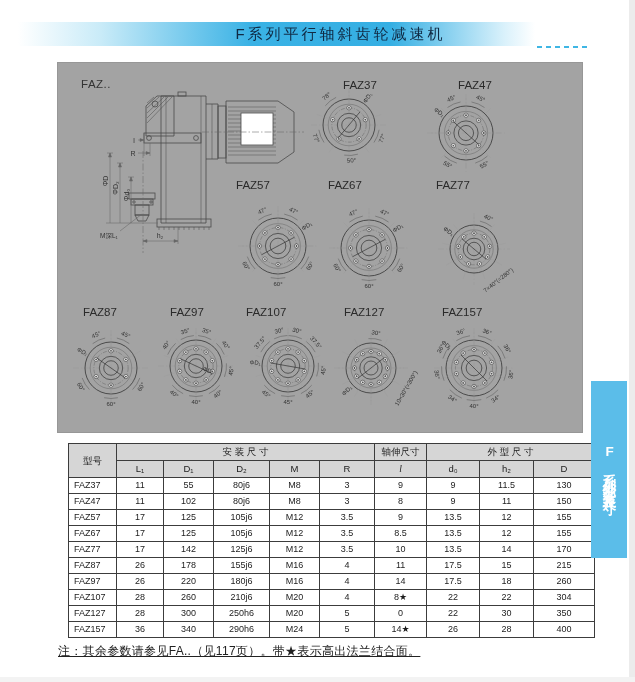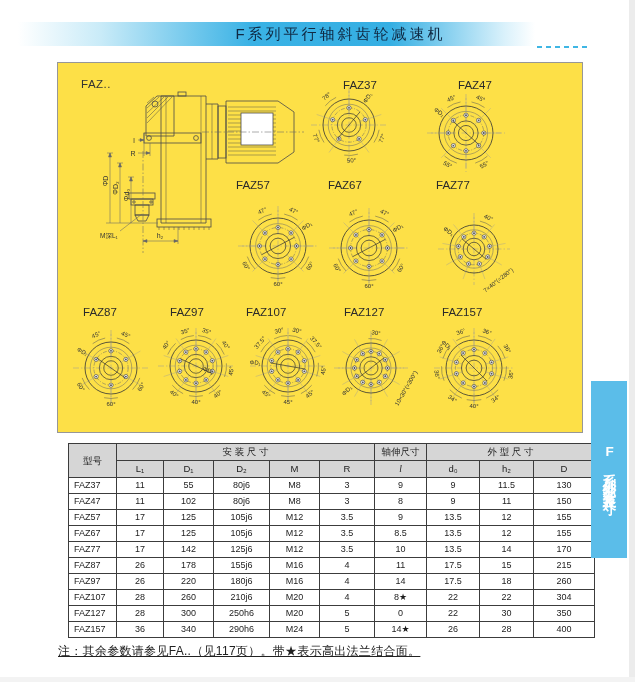--- a/index.html
+++ b/index.html
@@ -21,21 +21,21 @@
     font-size:15px;font-weight:normal;letter-spacing:3px;color:#102a44;
   }
   .deco-dashes{
     position:absolute;left:537px;top:46px;width:50px;height:2px;
     background:repeating-linear-gradient(90deg,#3fb6e4 0 5px,transparent 5px 9px);
   }
 
   
   .figure-panel{
     position:absolute;left:57px;top:62px;width:526px;height:371px;
-    border:1px solid #979797;background:#fde047;box-sizing:border-box;
+    border:1px solid #979797;background:#a3a3a3;box-sizing:border-box;
   }
   .model-label{
     position:absolute;left:23px;top:15px;font-size:11.5px;color:#333;letter-spacing:.5px;
   }
   .main-view{position:absolute;left:40px;top:18px;}
   .flange-layer{position:absolute;left:0;top:0;}
 
   
   .spec-table-wrap{position:absolute;left:68px;top:443px;width:526px;}
   table{border-collapse:collapse;table-layout:fixed;width:526px;}

